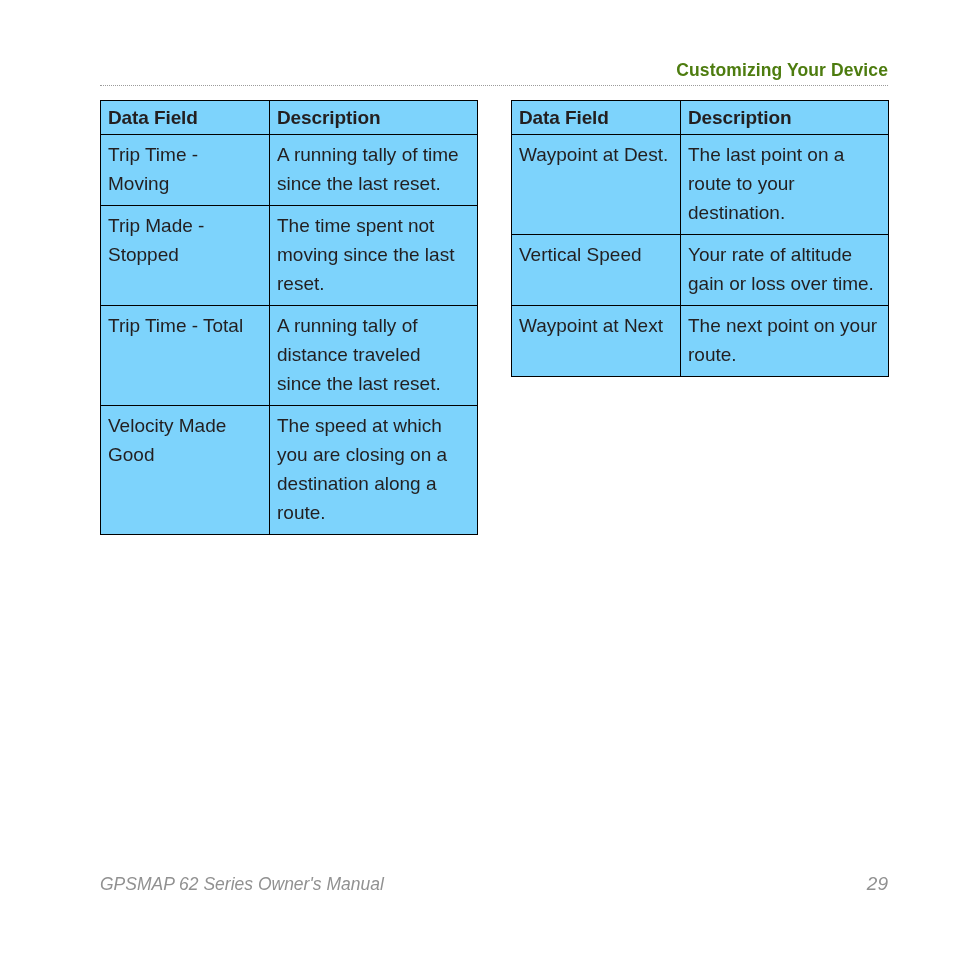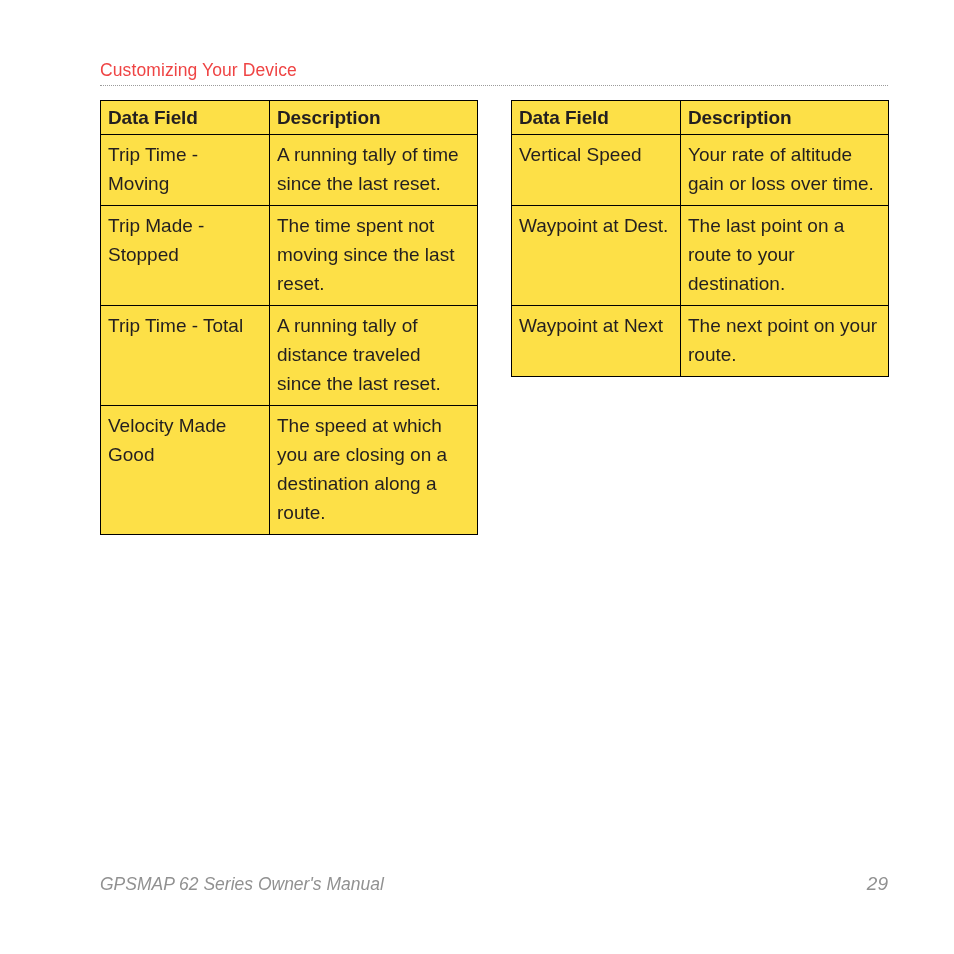--- a/index.html
+++ b/index.html
@@ -21,25 +21,27 @@
     position: absolute;
     inset: 0;
   }
 
   
   .running-head {
     position: absolute;
     left: 100px;
     top: 59px;
     width: 788px;
+    text-align: right;
     font-size: 17.5px;
     line-height: 22px;
-    color: #ef4444;
+    color: #4d7c0f;
     letter-spacing: 0.1px;
     white-space: nowrap;
+    font-weight: bold;
   }
 
   .head-rule {
     position: absolute;
     left: 100px;
     top: 85px;
     width: 788px;
     height: 1px;
     border-top: 1px dotted #9b9b9b;
   }
@@ -49,21 +51,21 @@
     position: absolute;
     top: 100px;
   }
   .table-wrap.left  { left: 100px;  width: 377px; }
   .table-wrap.right { left: 511px;  width: 377px; }
 
   table.dft {
     border-collapse: collapse;
     width: 100%;
     table-layout: fixed;
-    background: #fde047;
+    background: #7dd3fc;
   }
 
   table.dft col.c-field { width: 169px; }
   table.dft col.c-desc  { width: 208px; }
 
   table.dft th,
   table.dft td {
     border: 1.5px solid #000000;
     vertical-align: top;
     padding: 5px 7px 7px 7px;
@@ -160,26 +162,26 @@
         <col class="c-desc">
       </colgroup>
       <thead>
         <tr>
           <th>Data Field</th>
           <th>Description</th>
         </tr>
       </thead>
       <tbody>
         <tr>
+          <td>Waypoint at Dest.</td>
+          <td>The last point on a route to your destination.</td>
+        </tr>
+        <tr>
           <td>Vertical Speed</td>
           <td>Your rate of altitude gain or loss over time.</td>
-        </tr>
-        <tr>
-          <td>Waypoint at Dest.</td>
-          <td>The last point on a route to your destination.</td>
         </tr>
         <tr>
           <td>Waypoint at Next</td>
           <td>The next point on your route.</td>
         </tr>
       </tbody>
     </table>
   </div>
 
   <div class="footer">

